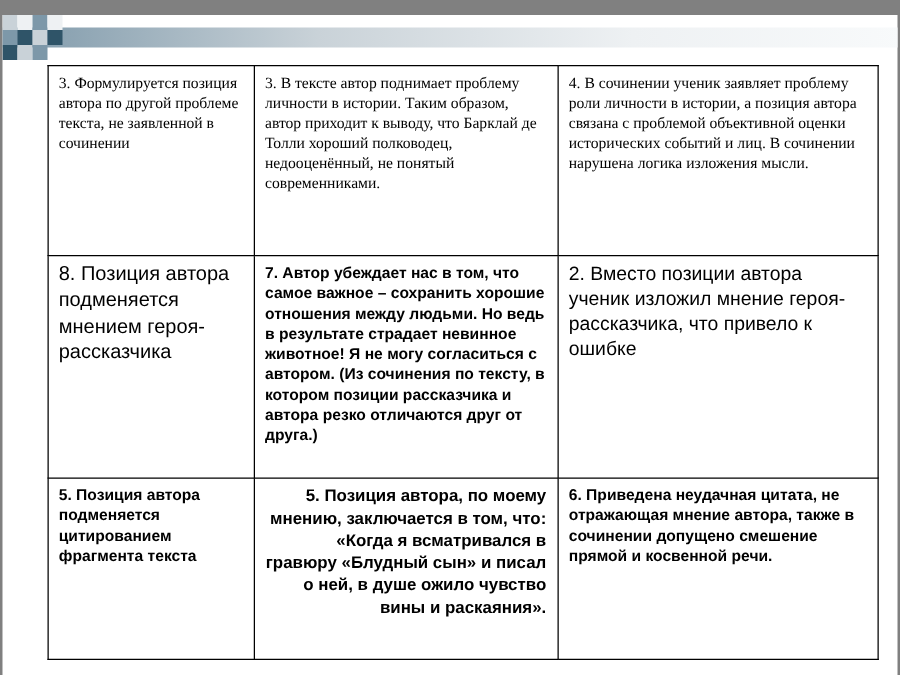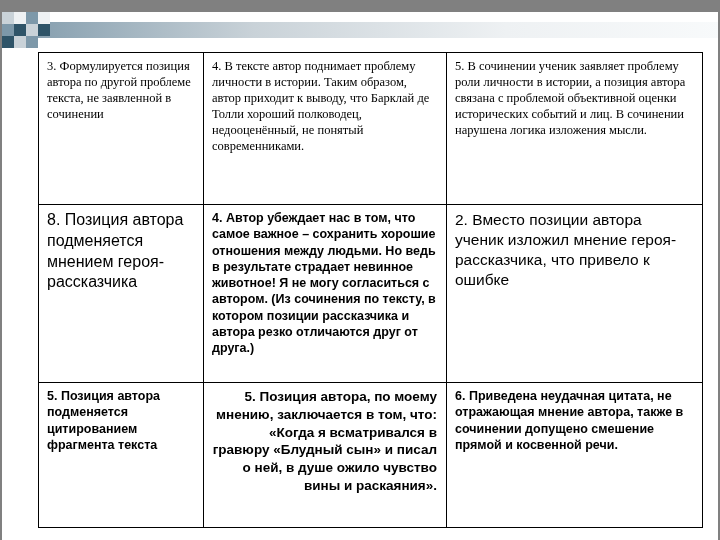--- a/index.html
+++ b/index.html
@@ -87,26 +87,26 @@
 
   <table class="content">
     <colgroup>
       <col style="width:165px">
       <col style="width:243px">
       <col style="width:256px">
     </colgroup>
     <tbody>
       <tr class="r0">
         <td class="r0c0">3. Формулируется позиция автора по другой проблеме текста, не заявленной в сочинении</td>
-        <td class="r0c1">4. В тексте автор поднимает проблему личности в истории. Таким образом, автор приходит к выводу, что Барклай де Толли хороший полководец, недооценённый, не понятый современниками.</td>
-        <td class="r0c2">5. В сочинении ученик заявляет проблему роли личности в истории, а позиция автора связана с проблемой объективной оценки исторических событий и лиц. В сочинении нарушена логика изложения мысли.</td>
+        <td class="r0c1">3. В тексте автор поднимает проблему личности в истории. Таким образом, автор приходит к выводу, что Барклай де Толли хороший полководец, недооценённый, не понятый современниками.</td>
+        <td class="r0c2">4. В сочинении ученик заявляет проблему роли личности в истории, а позиция автора связана с проблемой объективной оценки исторических событий и лиц. В сочинении нарушена логика изложения мысли.</td>
       </tr>
       <tr class="r1">
         <td class="r1c0">8. Позиция автора подменяется мнением героя-рассказчика</td>
-        <td class="r1c1">4. Автор убеждает нас в том, что самое важное – сохранить хорошие отношения между людьми. Но ведь в результате страдает невинное животное! Я не могу согласиться с автором. (Из сочинения по тексту, в котором позиции рассказчика и автора резко отличаются друг от друга.)</td>
+        <td class="r1c1">7. Автор убеждает нас в том, что самое важное – сохранить хорошие отношения между людьми. Но ведь в результате страдает невинное животное! Я не могу согласиться с автором. (Из сочинения по тексту, в котором позиции рассказчика и автора резко отличаются друг от друга.)</td>
         <td class="r1c2">2. Вместо позиции автора ученик изложил мнение героя-рассказчика, что привело к ошибке</td>
       </tr>
       <tr class="r2">
         <td class="r2c0">5. Позиция автора подменяется цитированием фрагмента текста</td>
         <td class="r2c1">5. Позиция автора, по моему мнению, заключается в том, что: «Когда я всматривался в гравюру «Блудный сын» и писал о ней, в душе ожило чувство вины и раскаяния».</td>
         <td class="r2c2">6. Приведена неудачная цитата, не отражающая мнение автора, также в сочинении допущено смешение прямой и косвенной речи.</td>
       </tr>
     </tbody>
   </table>
 

